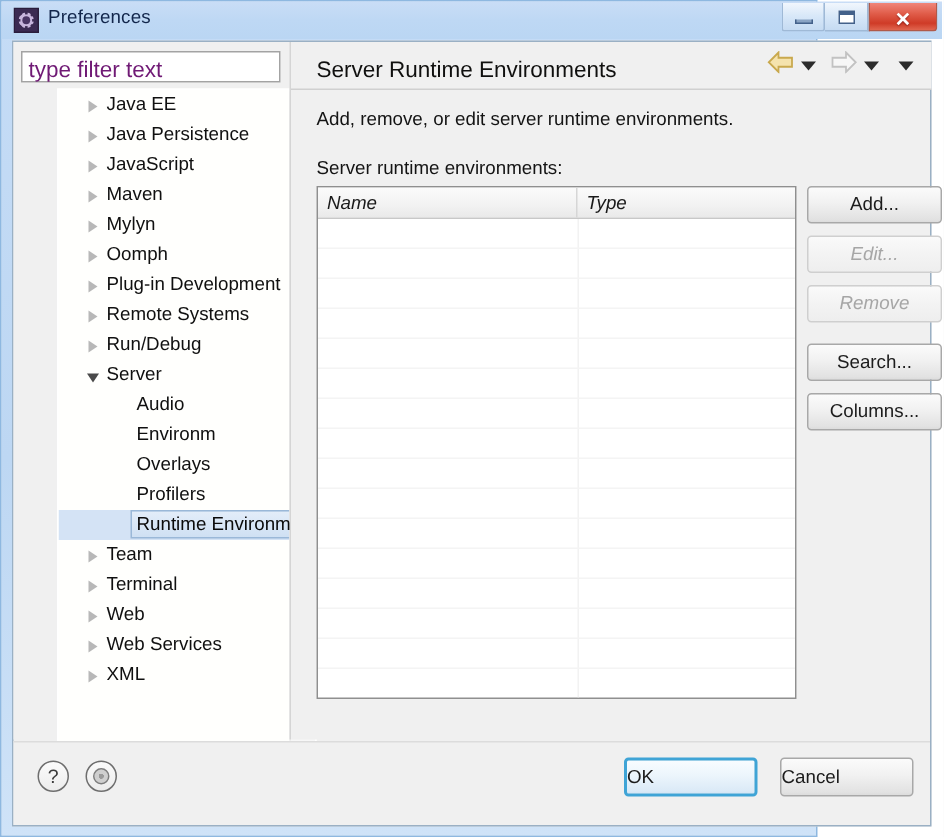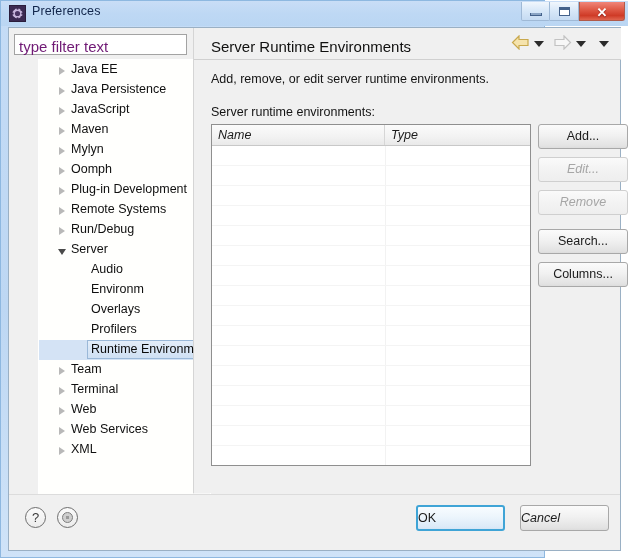--- a/index.html
+++ b/index.html
@@ -452,21 +452,20 @@
     line-height: 22px;
     background: linear-gradient(180deg,#f8fcff 0%, #ecf5fc 45%, #dbeaf7 92%, #d3e5f5 100%);
     border: 2px solid #3fa4d6;
   }
   .cancelbtn {
     right: 11px;
     width: 89px;
     line-height: 24px;
     background: linear-gradient(180deg,#fbfbfb 0%, #f1f1f1 45%, #e2e2e2 92%, #dcdcdc 100%);
     border: 1px solid #a8a8a8;
-    font-style: italic;
   }
 </style>
 </head>
 <body>
 
 <div class="window">
 
   <div class="titlebar">
     <span class="title-icon">
       <svg width="17" height="17" viewBox="0 0 17 17">

